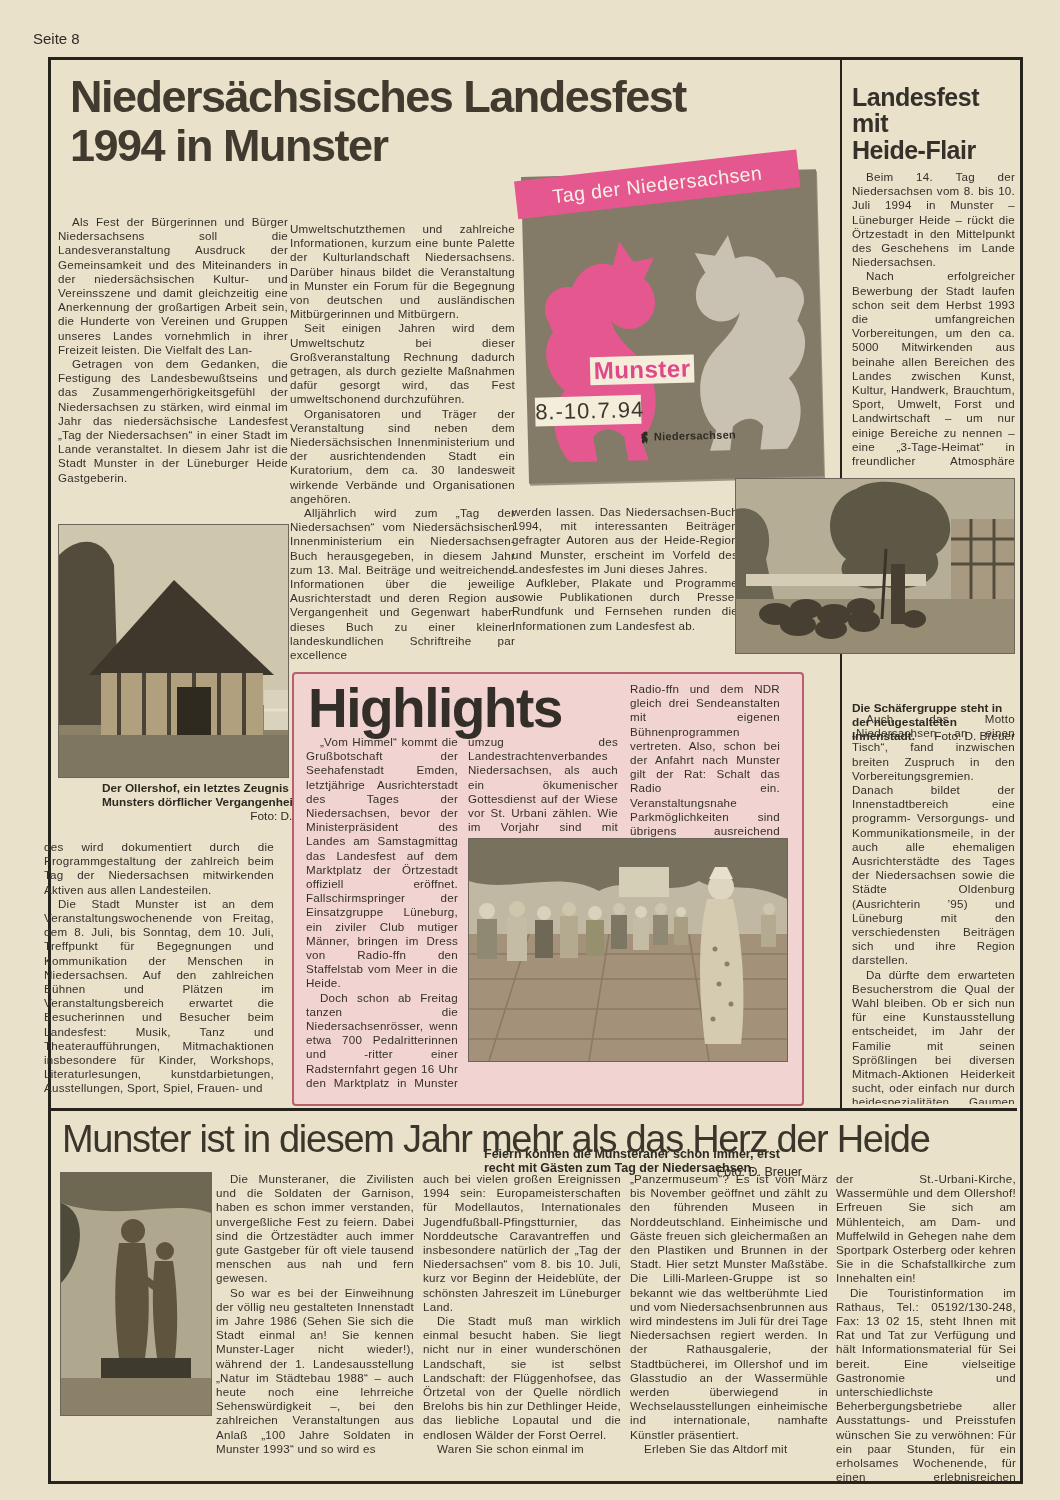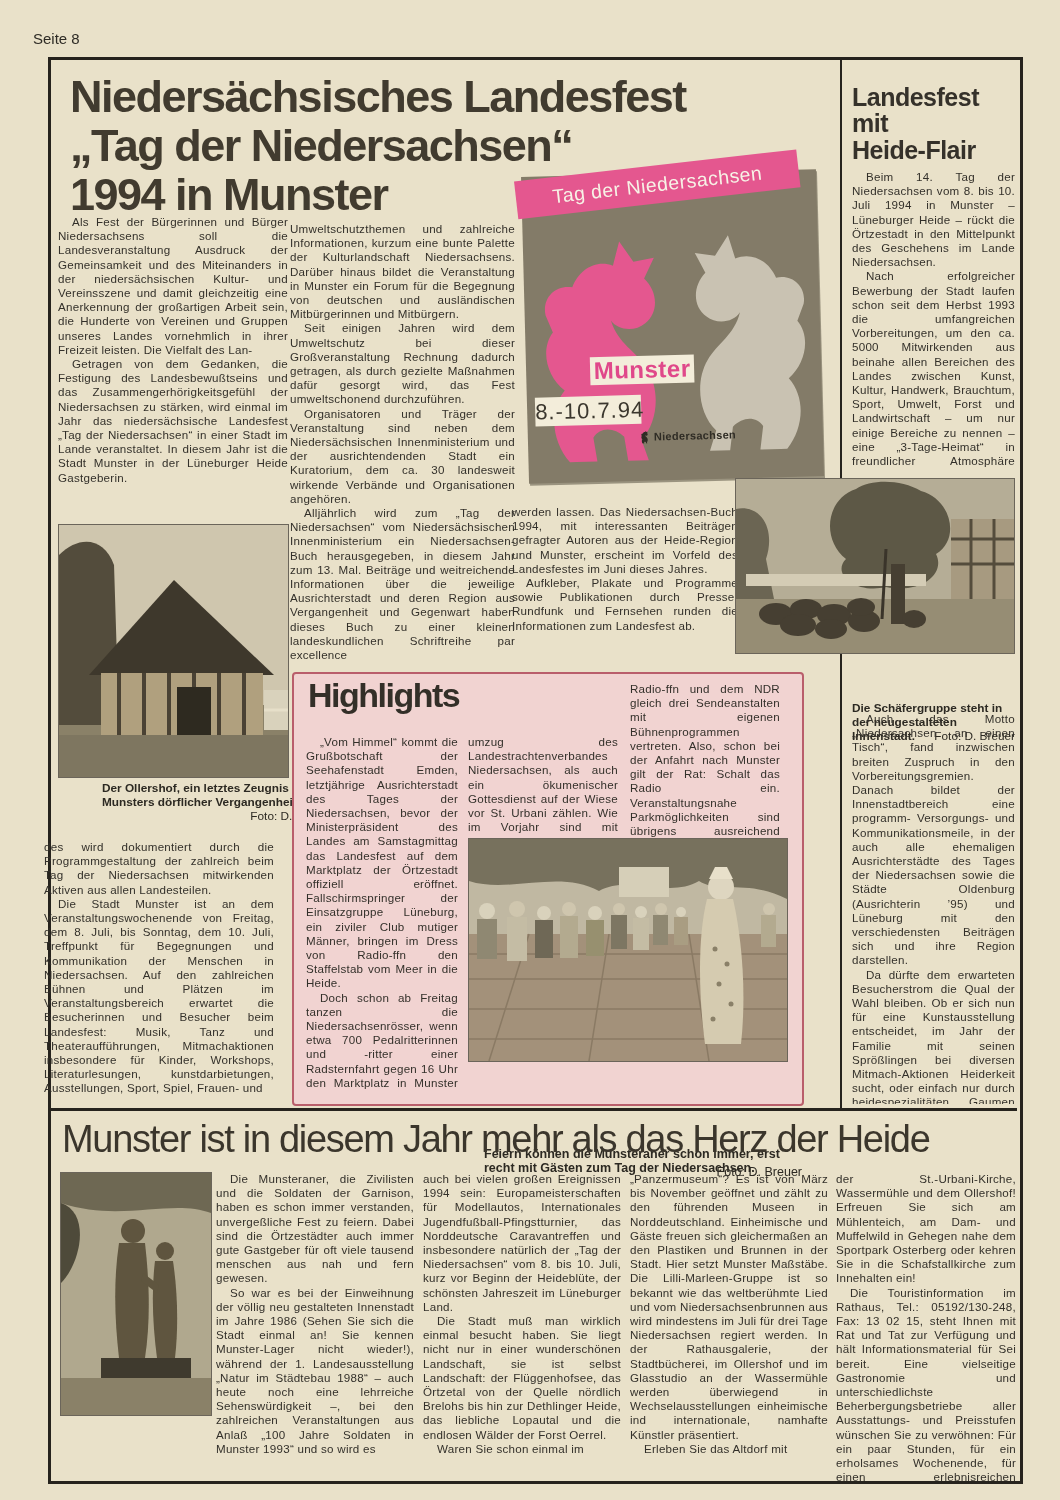--- a/index.html
+++ b/index.html
@@ -26,21 +26,21 @@
   .cap{
     font-weight:bold;font-size:11.8px;line-height:13.8px;
     color:#2c2922;position:relative;text-align:left;
   }
   .credit{position:absolute;right:0;bottom:0;font-weight:normal;}
   .byline{text-align:right;font-size:11.6px;letter-spacing:0.25px;margin-top:-14.2px;}
   .sidehead{font-weight:bold;font-size:25px;line-height:1.05;letter-spacing:-0.5px;color:#35312a;}
   .photo{border:1px solid #6b655a;background:#b5ad96;overflow:hidden;}
   .photo svg{display:block;}
   .hlpanel{background:#f1d3d1;border:2px solid #b95e6b;border-radius:4px;}
-  .hltitle{font-weight:bold;font-size:34px;letter-spacing:-1.5px;color:#332f28;}
+  .hltitle{font-weight:bold;font-size:55px;letter-spacing:-1.5px;color:#332f28;}
   .bottomhead{font-weight:normal;font-size:38px;letter-spacing:-1.3px;color:#3b362c;white-space:nowrap;}
   .poster{background:#837b68;transform:rotate(-1.5deg);box-shadow:1px 2px 0 #9a937f;}
   .posterbanner{
     background:#e4578f;color:#f7f2e6;font-size:19.5px;letter-spacing:0.5px;
     text-align:center;line-height:38px;transform:rotate(-5deg);
   }
   .posterlabel{background:#f3edda;text-align:center;}
   .city{color:#e0488a;font-weight:bold;font-size:24px;line-height:28px;letter-spacing:0.5px;}
   .pdate{color:#3b372e;font-size:22px;line-height:29px;letter-spacing:1px;}
   .plogo{color:#2f2c25;font-size:11px;font-weight:bold;letter-spacing:0.3px;display:flex;align-items:center;gap:3px;}
@@ -51,21 +51,20 @@
 <div class="abs pagelabel" style="left:33px;top:30px;">Seite 8</div>
 
 <div class="abs frame" style="left:48px;top:57px;width:969px;height:1421px;"></div>
 
 <div class="abs rule" style="left:840px;top:60px;width:2px;height:1048px;"></div>
 
 <div class="abs rule" style="left:51px;top:1108px;width:966px;height:3px;"></div>
 
 <div class="abs mainhead" style="left:70px;top:72px;width:660px;">
   <div>Niedersächsisches Landesfest</div>
-  <div>„Tag der Niedersachsen“</div>
   <div>1994 in Munster</div>
 </div>
 
 <div class="abs poster" style="left:525px;top:173px;width:295px;height:307px;">
 
   <svg class="abs" style="left:128px;top:42px;transform:scaleX(-1);" width="168" height="245" viewBox="0 0 100 140">
     <path fill="#c9c2b2" d="M22 138 C12 126 10 108 20 96 C10 88 6 72 14 62 L10 52 C8 42 16 34 26 36 C30 26 40 20 50 24 L54 10 L62 22 L74 20 L68 32 C76 40 76 52 68 58 C62 63 52 62 48 56 C52 70 62 74 68 84 C76 97 74 116 64 126 L68 138 L56 138 L54 124 C48 118 40 118 36 124 L38 138 L26 138 Z"></path>
   </svg>
 
   <svg class="abs" style="left:2px;top:50px;" width="175" height="240" viewBox="0 0 100 140">

